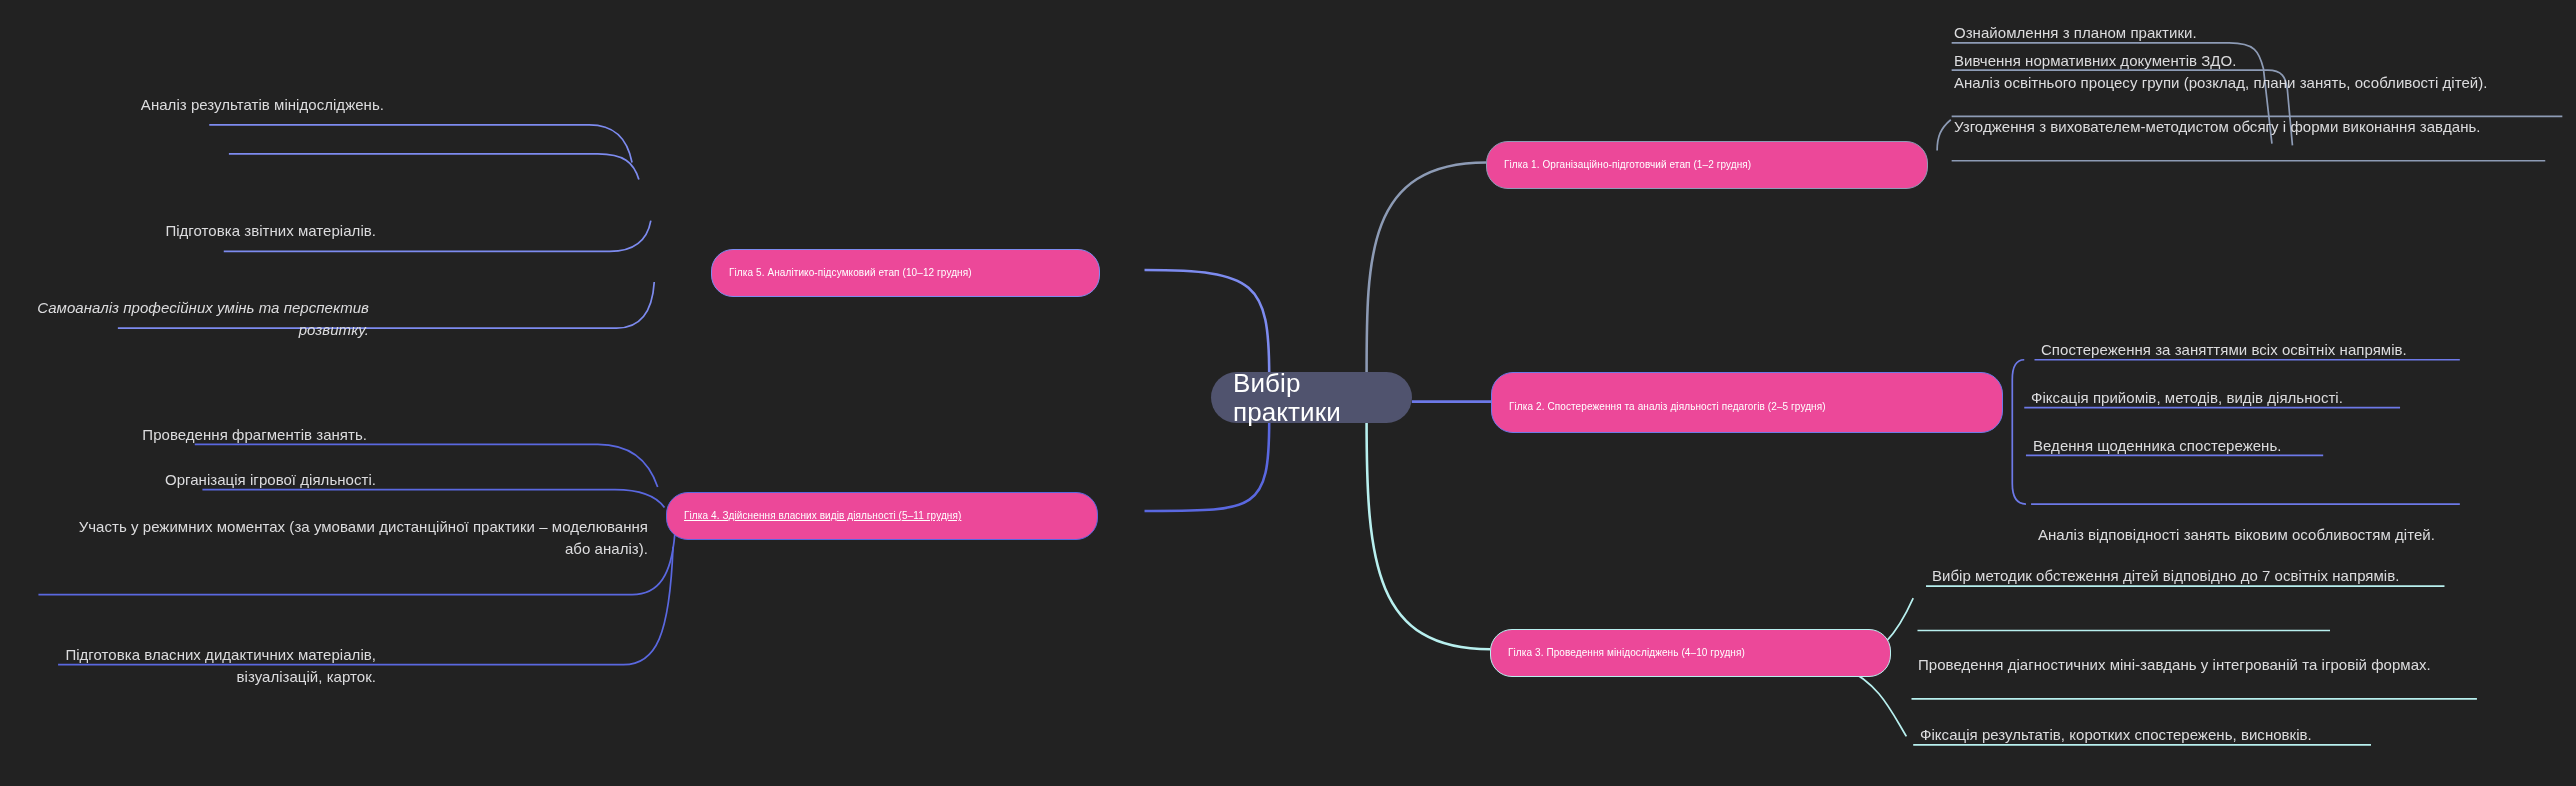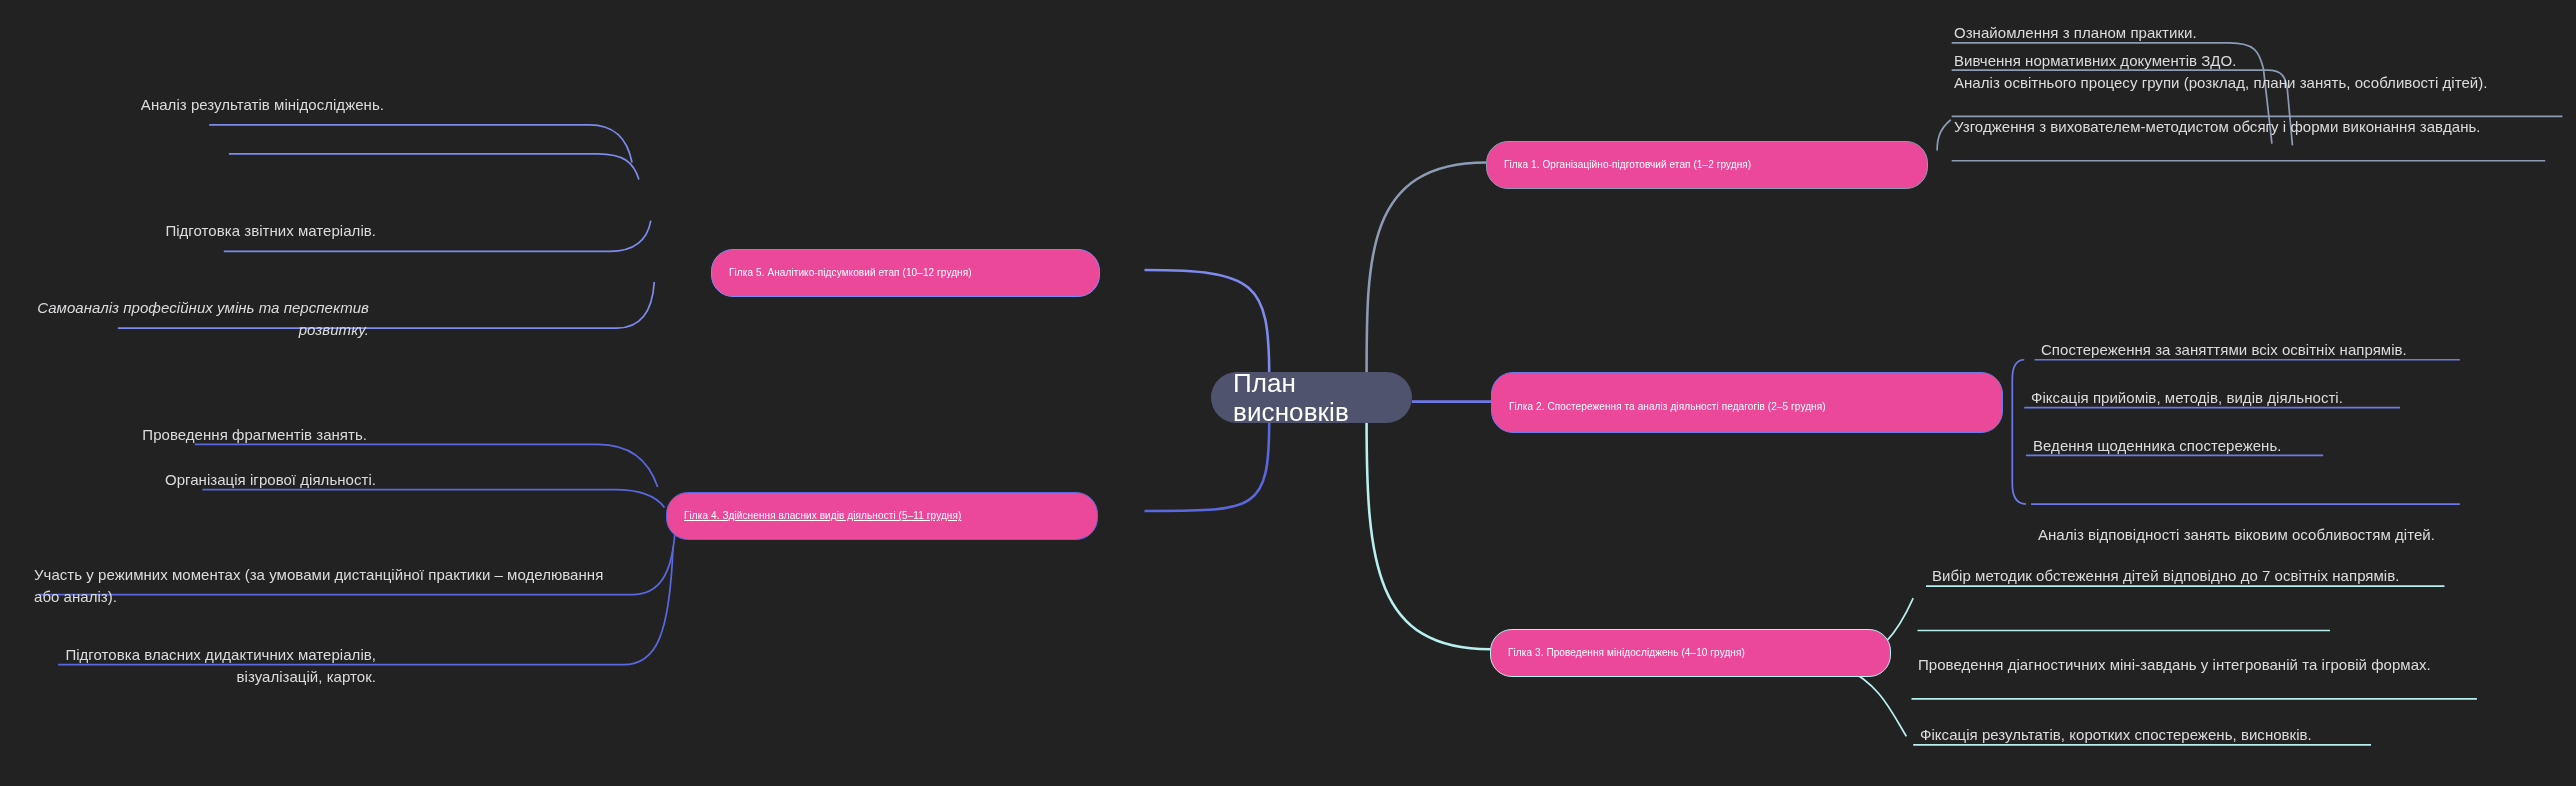--- a/index.html
+++ b/index.html
@@ -94,21 +94,21 @@
     <path fill="none" stroke="#5a68e0" stroke-width="2" d="M 45 696 L 740 696 C 772 696 786 672 790 626"></path>
     <path fill="none" stroke="#5a68e0" stroke-width="2" d="M 68 778 L 730 778 C 768 778 784 744 788 640"></path>
 
     <path fill="none" stroke="#7d8bef" stroke-width="2" d="M 245 146 L 690 146 C 718 146 734 160 740 190"></path>
     <path fill="none" stroke="#7d8bef" stroke-width="2" d="M 268 180 L 700 180 C 730 180 742 190 748 210"></path>
     <path fill="none" stroke="#7d8bef" stroke-width="2" d="M 262 294 L 714 294 C 744 294 758 280 762 258"></path>
     <path fill="none" stroke="#7d8bef" stroke-width="2" d="M 138 384 L 722 384 C 752 384 764 362 766 330"></path>
   </svg>
 
   <div class="node root" style="left:1211px;top:372px;width:201px;height:51px;">
-    <span>План висновків</span>
+    <span>Вибір практики</span>
   </div>
 
   <div class="node b1" style="left:1486px;top:141px;width:442px;height:38px;">
     <span>Гілка 1. Організаційно-підготовчий етап (1–2 грудня)</span>
   </div>
   <div class="leaf right" style="left:1954px;top:50px;width:598px;">Вивчення нормативних документів ЗДО.</div>
   <div class="leaf right" style="left:1954px;top:22px;width:598px;">Ознайомлення з планом практики.</div>
   <div class="leaf right" style="left:1954px;top:72px;width:611px;">Аналіз освітнього процесу групи (розклад, плани занять, особливості дітей).</div>
   <div class="leaf right" style="left:1954px;top:116px;width:598px;">Узгодження з вихователем-методистом обсягу і форми виконання завдань.</div>
 
@@ -125,21 +125,21 @@
   </div>
   <div class="leaf right" style="left:1932px;top:565px;width:632px;">Вибір методик обстеження дітей відповідно до 7 освітніх напрямів.</div>
   <div class="leaf right" style="left:1918px;top:654px;width:624px;">Проведення діагностичних міні-завдань у інтегрованій та ігровій формах.</div>
   <div class="leaf right" style="left:1920px;top:724px;width:632px;">Фіксація результатів, коротких спостережень, висновків.</div>
 
   <div class="node b4" style="left:666px;top:492px;width:432px;height:38px;text-decoration:underline;">
     <span>Гілка 4. Здійснення власних видів діяльності (5–11 грудня)</span>
   </div>
   <div class="leaf left" style="left:0px;top:424px;width:367px;">Проведення фрагментів занять.</div>
   <div class="leaf left" style="left:0px;top:469px;width:376px;">Організація ігрової діяльності.</div>
-  <div class="leaf left" style="left:34px;top:516px;width:598px;text-align:left;margin-top:48px;">Участь у режимних моментах (за умовами дистанційної практики – моделювання або аналіз).</div>
+  <div class="leaf left" style="left:50px;top:516px;width:598px;text-align:right;">Участь у режимних моментах (за умовами дистанційної практики – моделювання або аналіз).</div>
   <div class="leaf left" style="left:0px;top:644px;width:376px;">Підготовка власних дидактичних матеріалів, візуалізацій, карток.</div>
 
   <div class="node b5" style="left:711px;top:249px;width:389px;height:38px;">
     <span>Гілка 5. Аналітико-підсумковий етап (10–12 грудня)</span>
   </div>
   <div class="leaf left" style="left:0px;top:94px;width:384px;">Аналіз результатів мінідосліджень.</div>
   <div class="leaf left" style="left:0px;top:220px;width:376px;">Підготовка звітних матеріалів.</div>
   <div class="leaf left" style="left:0px;top:297px;width:369px;font-style:italic;">Самоаналіз професійних умінь та перспектив розвитку.</div>
 
 </div>

